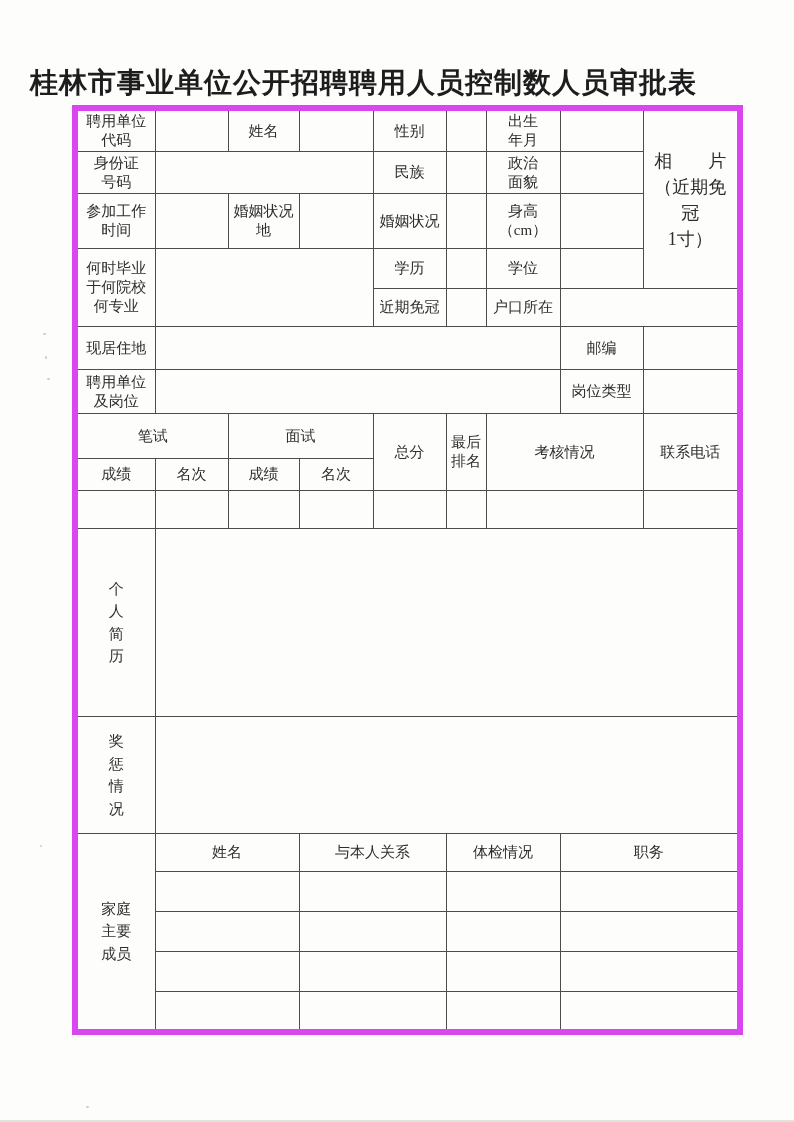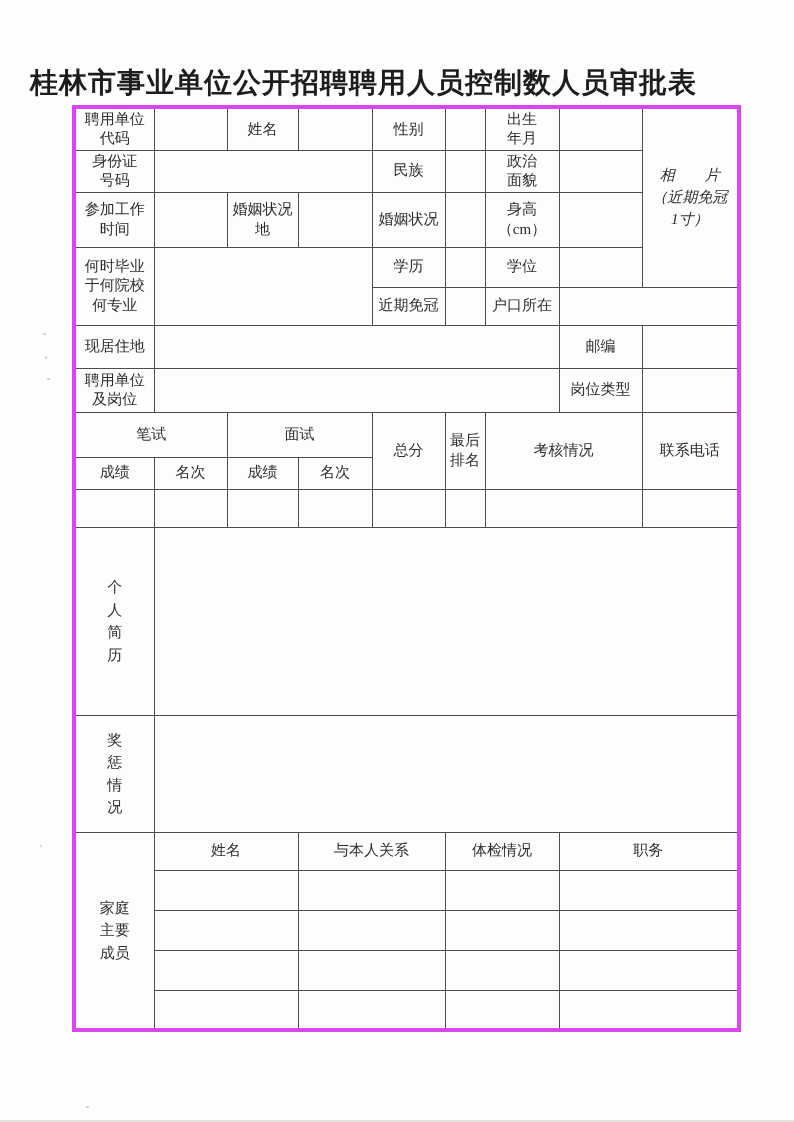--- a/index.html
+++ b/index.html
@@ -28,34 +28,34 @@
     white-space: nowrap;
     margin-top: 12px;
   }
   table.form-table {
     position: absolute;
     top: 105px; left: 72px;
     width: 665px;
     border-collapse: collapse;
     table-layout: fixed;
   }
-  table.form-table { border: 4px solid #d946ef; }
+  table.form-table { border: 6px solid #d946ef; }
   .form-table td {
     border: 1.5px solid #4c4c4c;
     text-align: center;
     vertical-align: middle;
     font-size: 15px;
     line-height: 1.28;
     padding: 1px 2px;
     white-space: pre-line;
     color: #2e2e2e;
     overflow: hidden;
   }
   .form-table td.v-label { line-height: 1.5; }
-  .form-table td.photo-cell { line-height: 1.45; font-size: 15px; font-style: italic; }
+  .form-table td.photo-cell { line-height: 1.45; font-size: 18px; }
   .speck {
     position: absolute;
     background: #8f8f8f;
     border-radius: 50%;
     opacity: 0.45;
   }
   .bottom-edge {
     position: absolute;
     left: 0; right: 0; bottom: 0;
     height: 2px;

